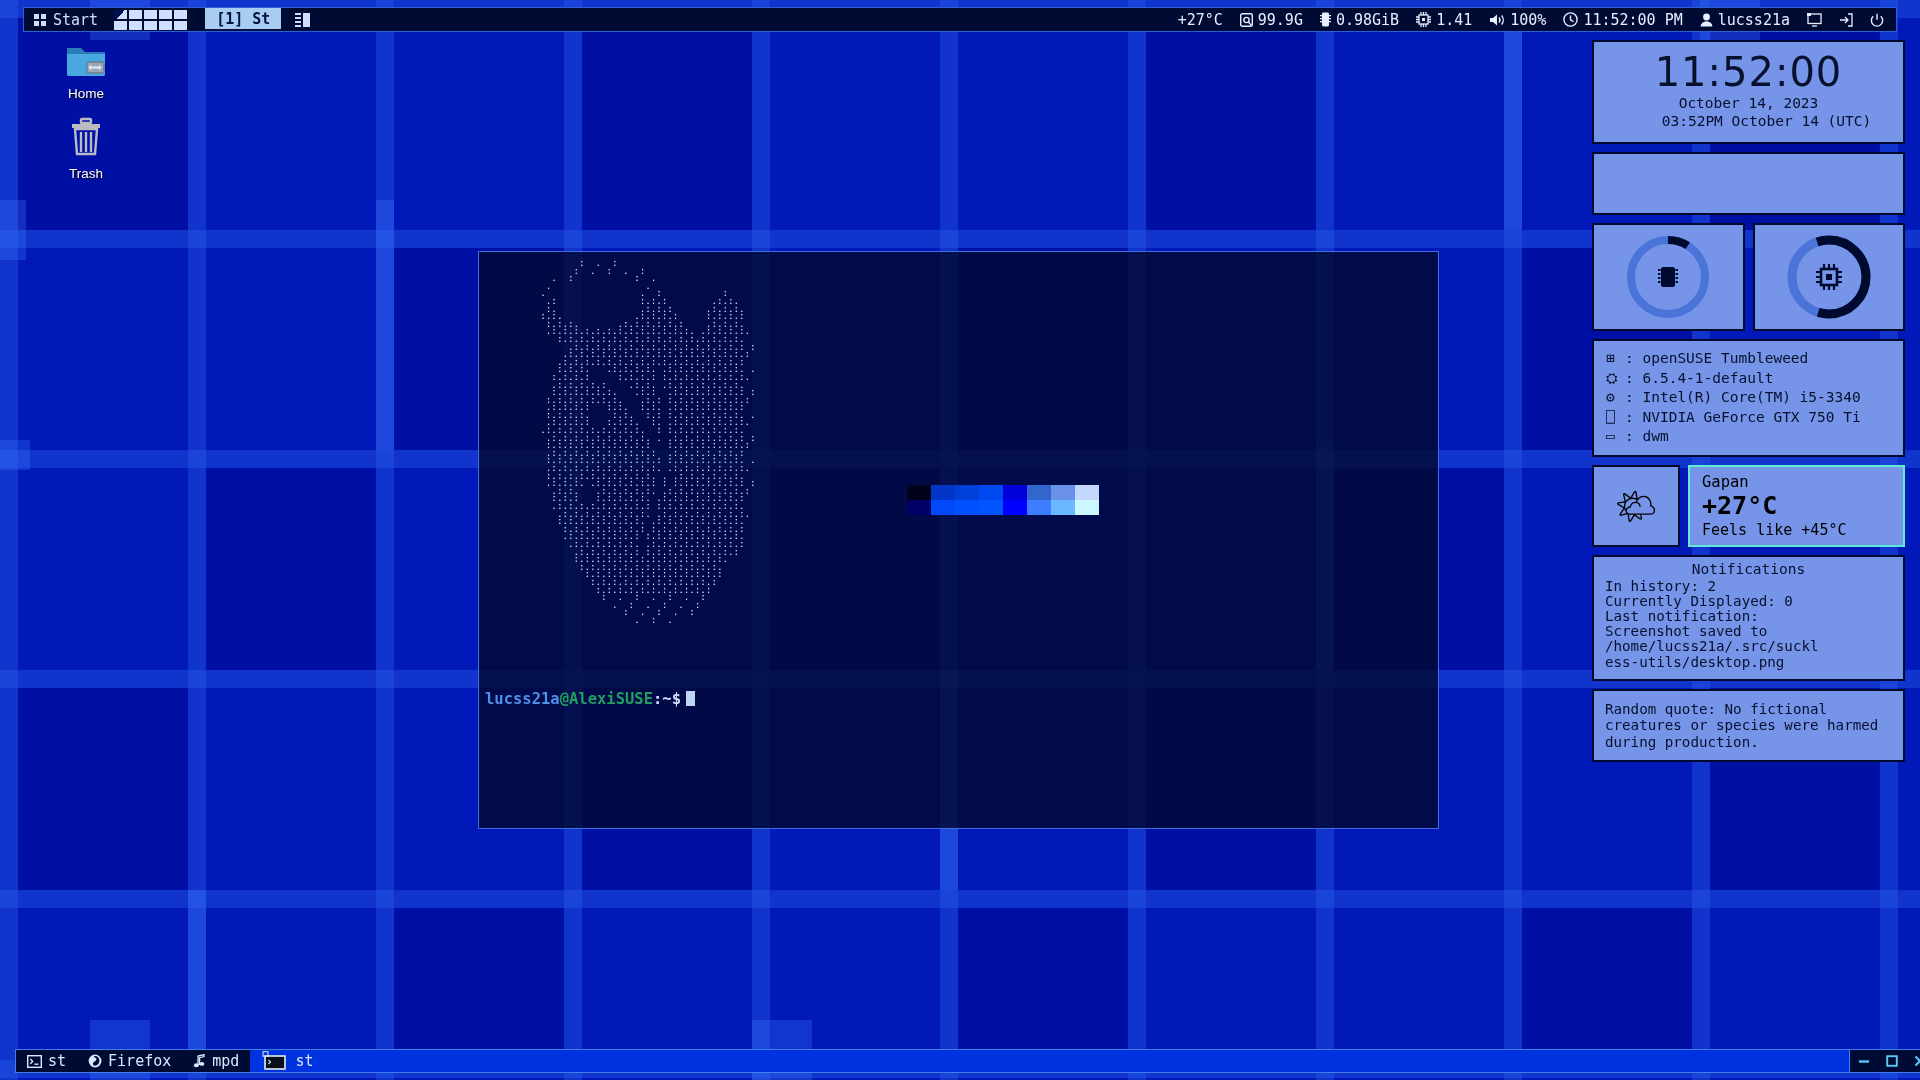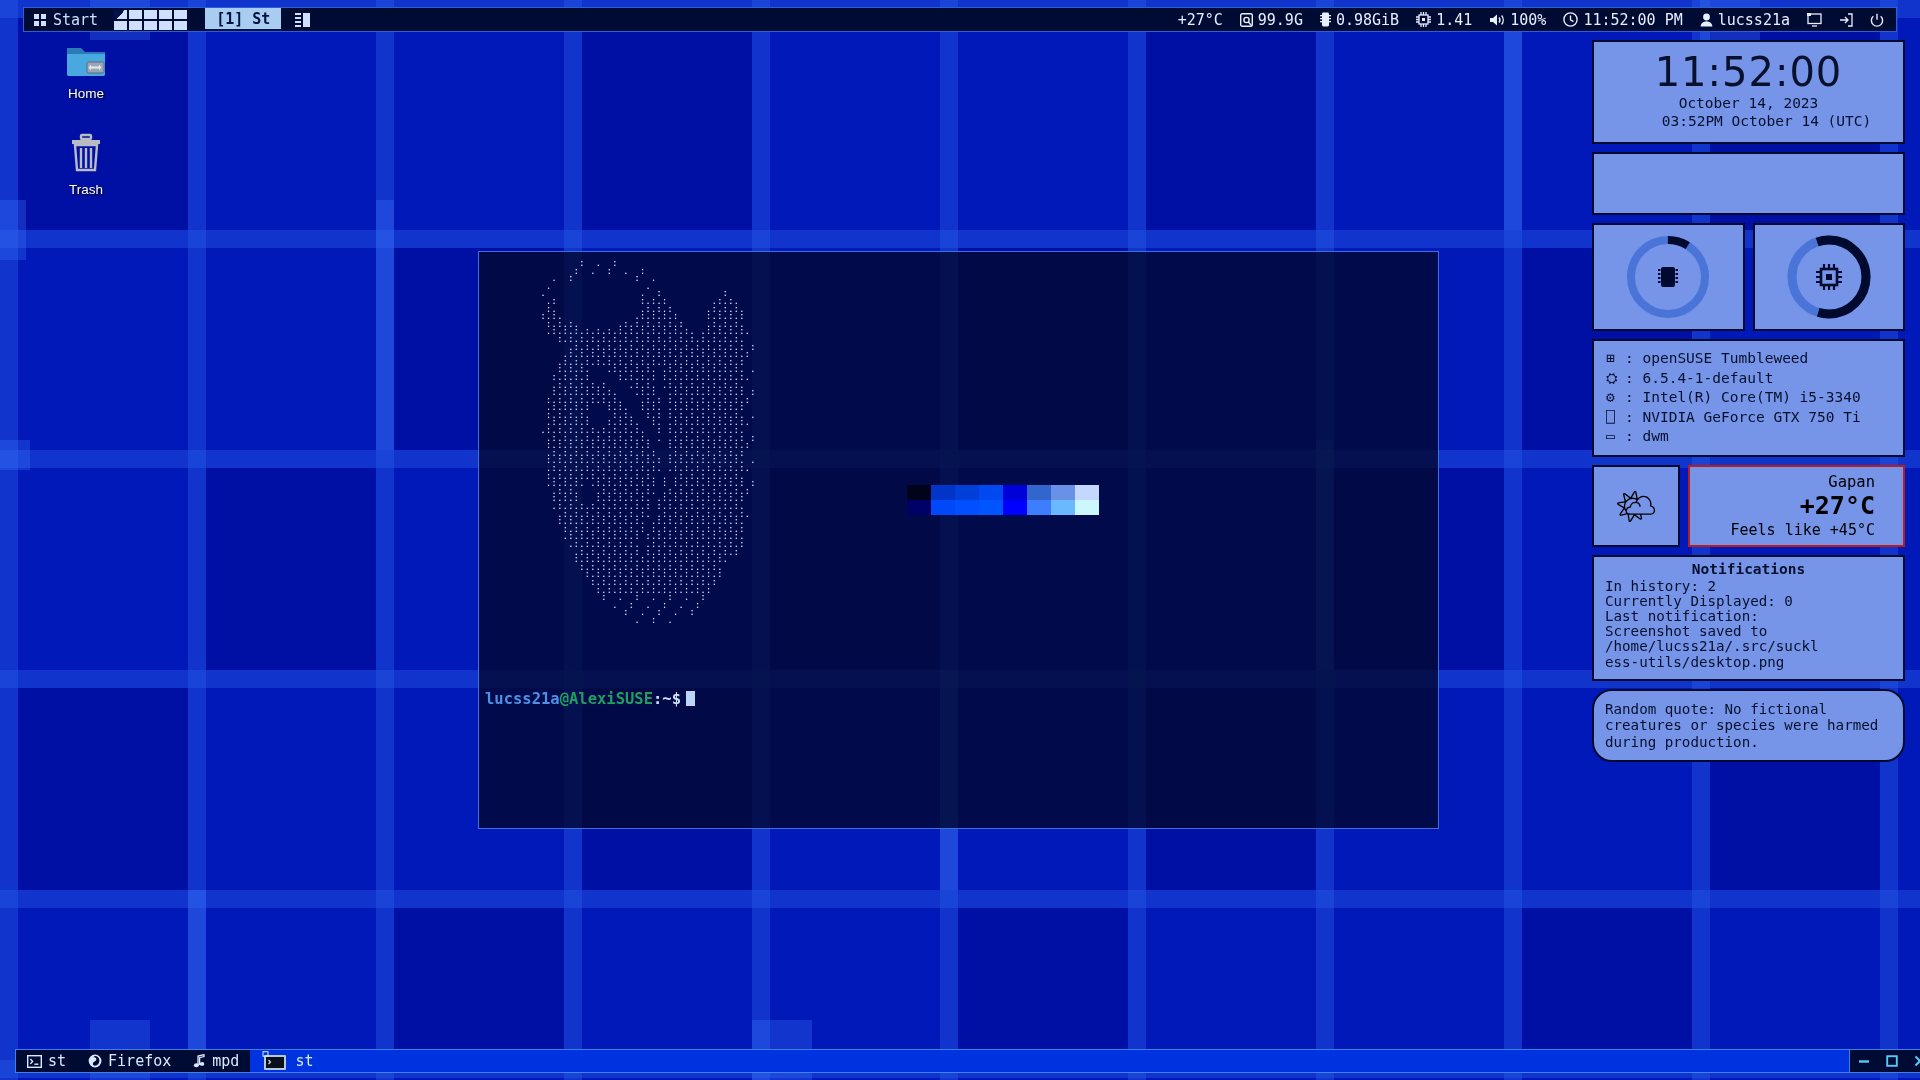--- a/index.html
+++ b/index.html
@@ -93,27 +93,27 @@
   #blankcard { height:63px; }
   #gauges { display:flex; gap:8px; }
   .gauge { flex:1; background:#7694e8; border:2px solid #000a2e;
            height:108px; display:flex; align-items:center; justify-content:center; }
   #syscard { padding:8px 12px; font-size:14.5px; line-height:19.6px; }
   #syscard .r { display:flex; align-items:center; gap:0; white-space:nowrap; }
   #syscard .gi { width:19px; display:inline-flex; justify-content:flex-start; }
   #weather { display:flex; gap:8px; }
   #wicon { width:88px; background:#7694e8; border:2px solid #000a2e;
            display:flex; align-items:center; justify-content:center; font-size:34px; }
-  #wtext { flex:1; background:#7694e8; border:2px solid #b91c1c; padding:6px 28px;text-align:right; }
+  #wtext { flex:1; background:#7694e8; border:2px solid #5eead4; padding:6px 12px; }
   #wtext .city { font-size:15.5px; }
   #wtext .temp { font-size:25px; font-weight:bold; line-height:30px; }
   #wtext .feels { font-size:15px; }
   #notif { padding:5px 11px 9px; font-size:14.2px; line-height:15.1px; }
-  #notif .hd { text-align:center; font-weight:bold; font-size:14.5px; margin-bottom:2px; }
-  #quote { padding:10px 11px; font-size:14.2px; line-height:16.5px;border-radius:20px; }
+  #notif .hd { text-align:center; font-weight:normal; font-size:14.5px; margin-bottom:2px; }
+  #quote { padding:10px 11px; font-size:14.2px; line-height:16.5px; }
 
   
   #taskbar {
     position:absolute; left:15px; bottom:7px; width:1920px; height:24px;
     background:#000b33; border:1px solid #3f7fe8; display:flex; align-items:center;
     font-size:15px; color:#dce8ff; z-index:40;
   }
   #taskbar .tb { display:flex; align-items:center; gap:6px; padding:0 11px; height:100%; }
   #taskbar .tb.active { background:#0033e0; color:#d8e6ff; flex:1; }
   #wctl { margin-left:auto; display:flex; align-items:center; gap:0; height:100%;
@@ -175,21 +175,21 @@
   <svg width="42" height="36" viewBox="0 0 42 36">
     <path d="M2 6 h14 l4 4 h20 v22 a2 2 0 0 1 -2 2 H4 a2 2 0 0 1 -2 -2 Z" fill="#2b7bb9"></path>
     <path d="M2 12 h38 v20 a2 2 0 0 1 -2 2 H4 a2 2 0 0 1 -2 -2 Z" fill="#4aa8e0"></path>
     <rect x="22" y="20" width="17" height="11" rx="1.5" fill="#9aa6b4" stroke="#5e6b7a"></rect>
     <path d="M26 25.5 h8" stroke="#dfe8f2" stroke-width="2.2"></path>
     <path d="M26 22.5 l-2.5 3 2.5 3 Z M34 22.5 l2.5 3 -2.5 3 Z" fill="#dfe8f2"></path>
   </svg>
   <div class="lbl">Home</div>
 </div>
 
-<div class="deskicon" style="left:43px; top:132px;">
+<div class="deskicon" style="left:43px; top:116px;">
   <svg width="40" height="42" viewBox="0 0 40 42">
     <rect x="15" y="3" width="10" height="4" rx="1" fill="none" stroke="#b9bcc2" stroke-width="2.4"></rect>
     <rect x="6" y="8" width="28" height="4" fill="#b9bcc2"></rect>
     <path d="M9 13 h22 l-2 25 H11 Z" fill="none" stroke="#b9bcc2" stroke-width="2.4"></path>
     <path d="M15 16 v20 M20 16 v20 M25 16 v20" stroke="#b9bcc2" stroke-width="2.4"></path>
   </svg>
   <div class="lbl">Trash</div>
 </div>
 
 <div id="term">

